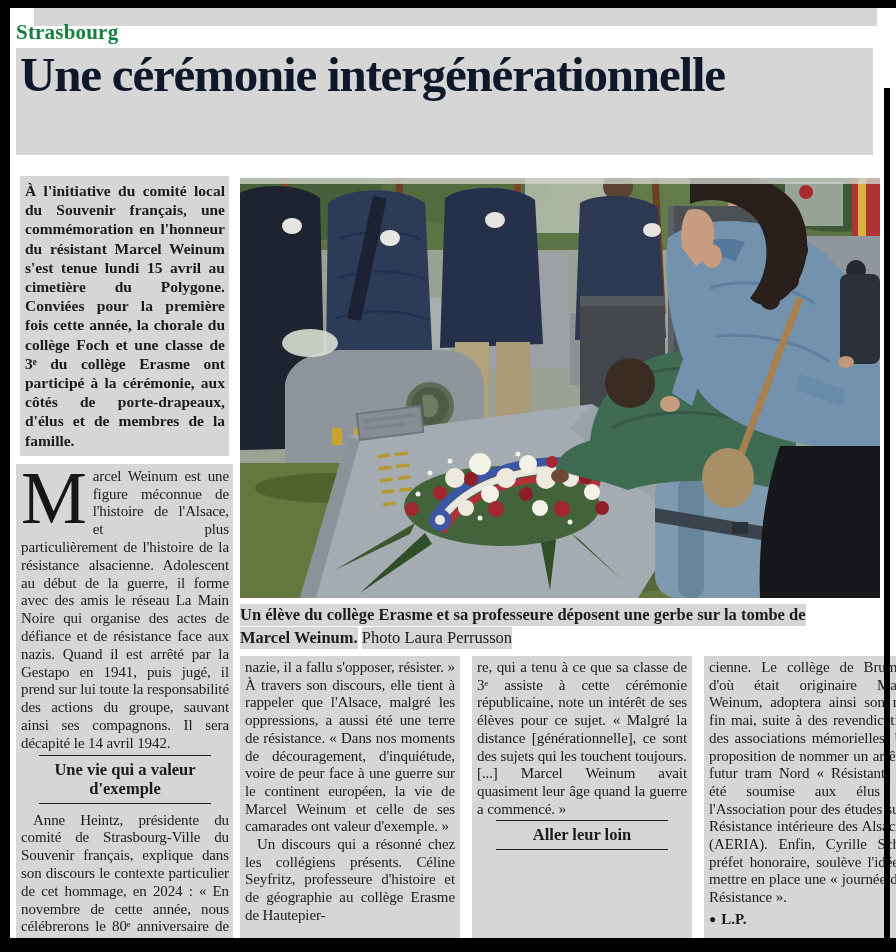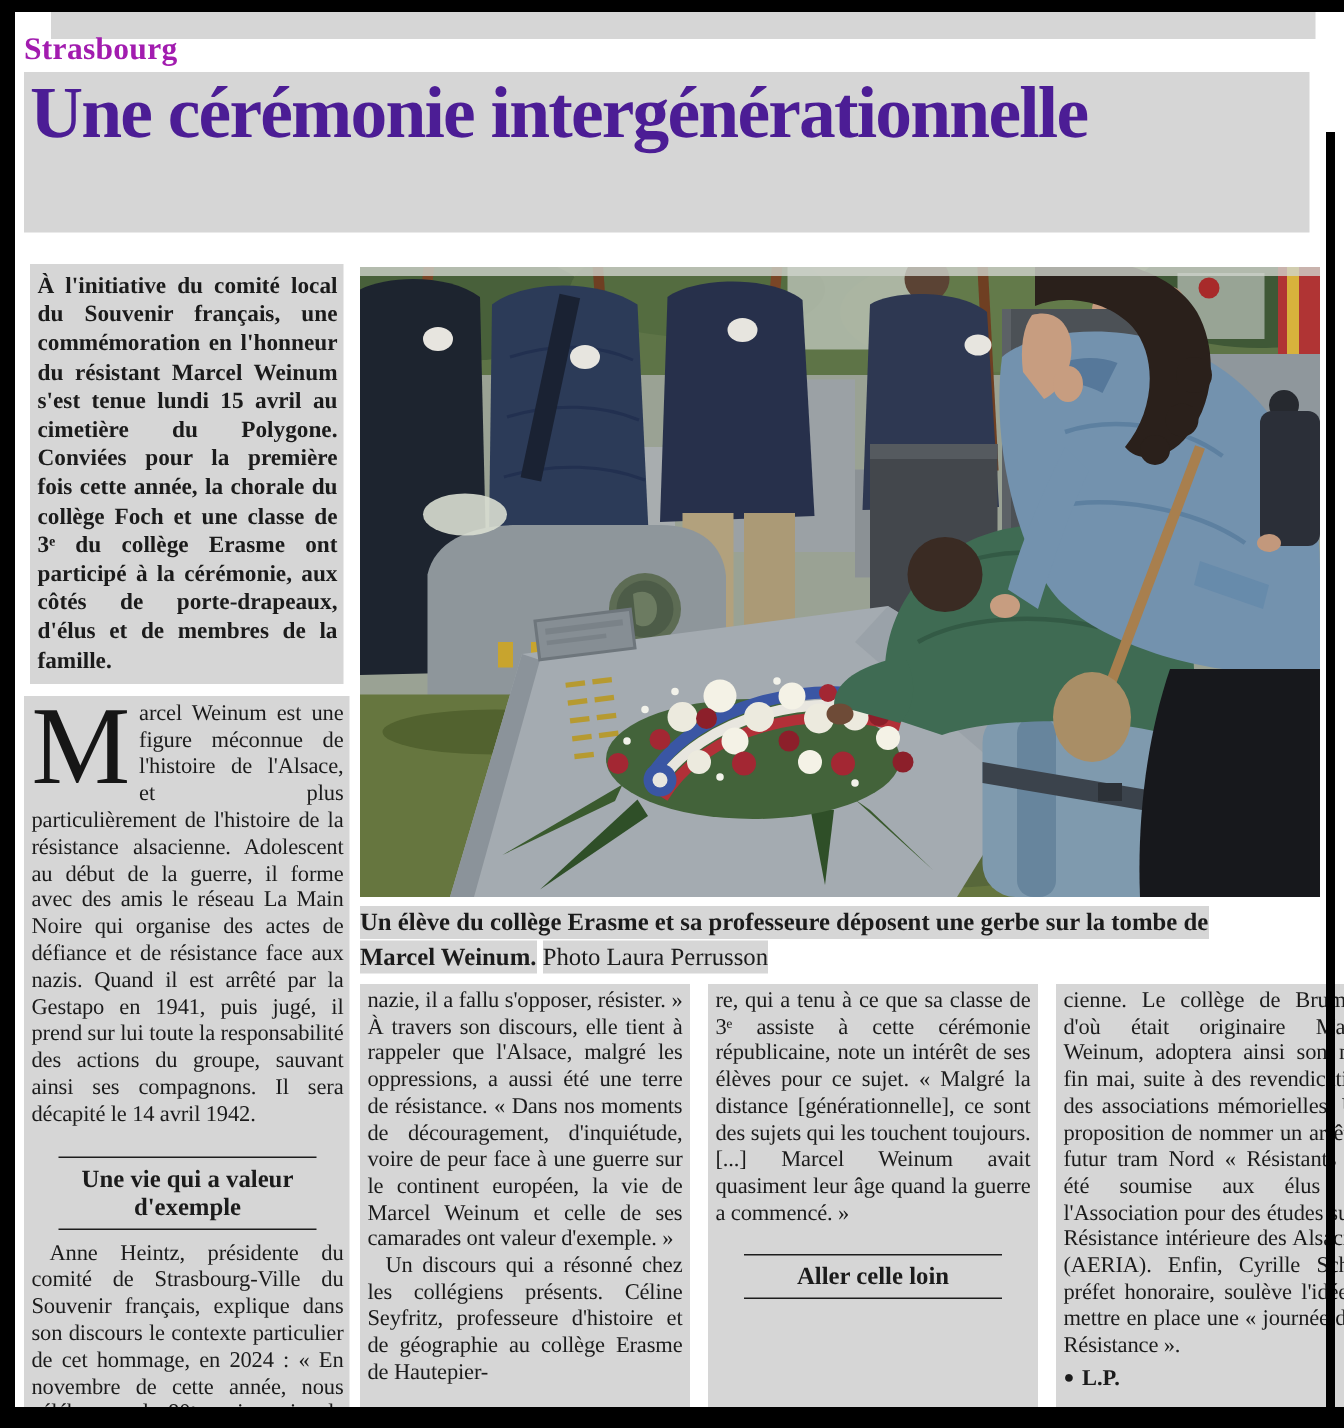--- a/index.html
+++ b/index.html
@@ -14,48 +14,48 @@
   .frame-left{left:0;top:0;width:10px;height:952px;}
   .frame-bottom{left:0;top:938px;width:896px;height:14px;}
   .frame-right{left:884px;top:88px;width:6px;height:864px;}
 
   .content{position:absolute;left:10px;top:8px;width:880px;height:936px;}
 
   .topstrip{position:absolute;left:24px;top:0;width:843px;height:18px;background:#d6d6d6;}
 
   .kicker{
     position:absolute;left:6px;top:12px;
-    font-size:21px;font-weight:bold;color:#a21caf;letter-spacing:.2px;
+    font-size:21px;font-weight:bold;color:#15803d;letter-spacing:.2px;
   }
 
   .headline{
     position:absolute;left:6px;top:40px;width:853px;height:105px;
     background:#d6d6d6;margin:0;padding:2px 0 0 4px;
     font-size:49px;line-height:50px;font-weight:bold;letter-spacing:-1.2px;
-    color:#4c1d95;
+    color:#0f172a;
   }
 
   .leftcol{position:absolute;left:6px;top:164px;width:217px;}
   .lede{
     margin:4px;background:#d6d6d6;padding:5px 4px 6px 5px;
     font-weight:bold;font-size:15.5px;line-height:19.2px;
     text-align:justify;hyphens:auto;-webkit-hyphens:auto;
   }
   .bodyblock{background:#d6d6d6;margin-top:8px;padding:4px 4px 6px 5px;}
   .body{
     margin:0;font-size:15px;line-height:17.8px;text-align:justify;
     hyphens:auto;-webkit-hyphens:auto;letter-spacing:-.1px;
   }
   .indent{text-indent:12px;}
   .dropcap{
     float:left;font-size:74px;line-height:56px;padding:2px 6px 0 0;
     font-weight:400;color:#161616;
   }
   .subhead{
-    width:172px;margin:18px auto 8px auto;padding:4px 0 5px 0;
+    width:172px;margin:2px auto 8px auto;padding:4px 0 5px 0;
     border-top:1.6px solid #1d1d1d;border-bottom:1.6px solid #1d1d1d;
     text-align:center;font-weight:bold;font-size:16.5px;line-height:19px;
   }
 
   .photo{
     position:absolute;left:230px;top:170px;width:640px;height:420px;
     background:#9aa294;overflow:hidden;
   }
   .photo svg{display:block;width:640px;height:420px;}
 
@@ -312,21 +312,21 @@
 
   <p class="caption"><span class="cap-bold">Un élève du collège Erasme et sa professeure déposent une gerbe sur la tombe de Marcel Weinum.</span> <span class="cap-credit">Photo Laura Perrusson</span></p>
 
   <div class="cols3">
     <div class="col">
       <p class="body">nazie, il a fallu s'opposer, résister. » À travers son discours, elle tient à rappeler que l'Alsace, malgré les oppressions, a aussi été une terre de résistance. « Dans nos moments de découragement, d'inquiétude, voire de peur face à une guerre sur le continent européen, la vie de Marcel Weinum et celle de ses camarades ont valeur d'exemple. »</p>
       <p class="body indent">Un discours qui a résonné chez les collégiens présents. Céline Seyfritz, professeure d'histoire et de géographie au collège Erasme de Hautepier-</p>
     </div>
     <div class="col">
       <p class="body">re, qui a tenu à ce que sa classe de 3ᵉ assiste à cette cérémonie républicaine, note un intérêt de ses élèves pour ce sujet. « Malgré la distance [générationnelle], ce sont des sujets qui les touchent toujours. [...] Marcel Weinum avait quasiment leur âge quand la guerre a commencé. »</p>
-      <div class="subhead">Aller celle loin</div>
+      <div class="subhead">Aller leur loin</div>
     </div>
     <div class="col">
       <p class="body">cienne. Le collège de Brumath, d'où était originaire Marcel Weinum, adoptera ainsi son nom fin mai, suite à des revendications des associations mémorielles. Une proposition de nommer un arrêt du futur tram Nord « Résistants » a été soumise aux élus par l'Association pour des études sur la Résistance intérieure des Alsaciens (AERIA). Enfin, Cyrille Schott, préfet honoraire, soulève l'idée de mettre en place une « journée de la Résistance ».</p>
       <p class="byline"><span class="bullet">●</span><span>L.P.</span></p>
     </div>
   </div>
 
 </div>
 
 </body></html>

